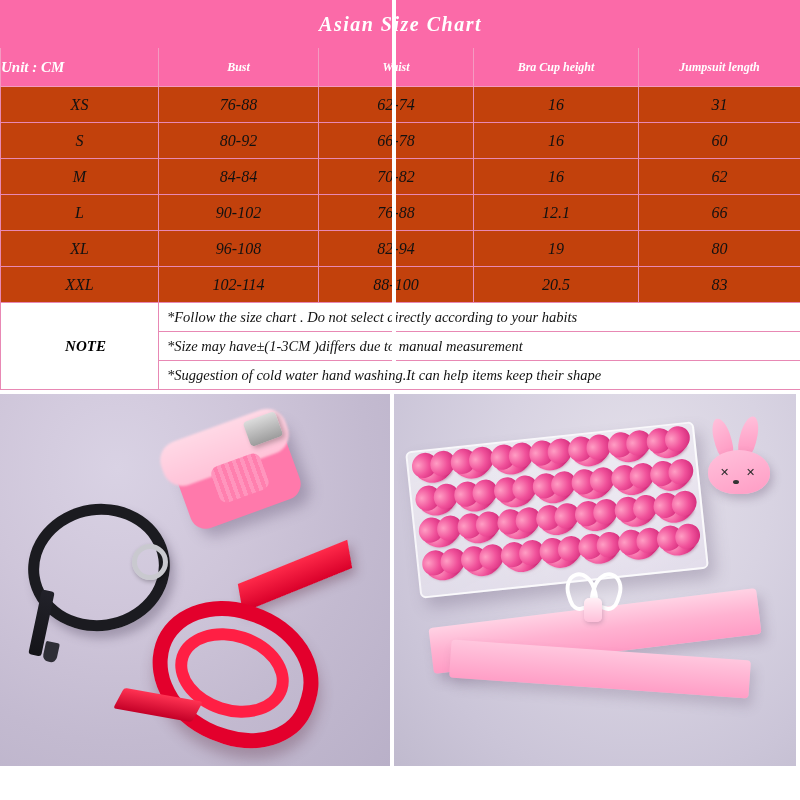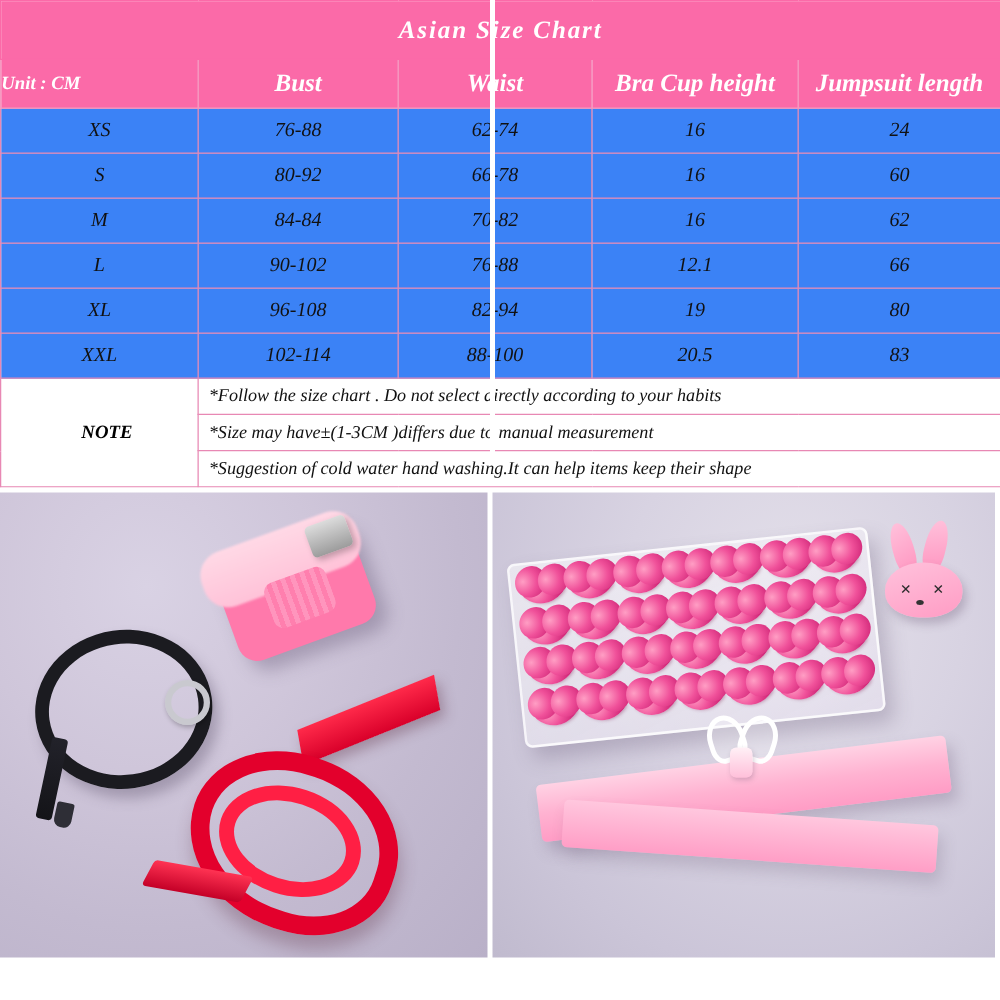--- a/index.html
+++ b/index.html
@@ -44,36 +44,36 @@
     font-size: 20px;
     font-style: italic;
     font-weight: bold;
     letter-spacing: 1.5px;
     height: 46px;
     border: 1px solid #fb6aa8 !important;
   }
   .hdr-row td {
     background: #fb6aa8;
     color: #ffffff;
-    font-size: 20px;
+    font-size: 12px;
     font-style: italic;
     font-weight: bold;
     height: 38px;
     border-color: #f49ac1 !important;
   }
   .hdr-row td.unit-cell {
     text-align: left;
     font-size: 15px;
   }
   .data-row td {
     height: 35px;
     font-size: 16px;
     font-style: italic;
     color: #111111;
-    background: #3b82f6;
+    background: #c2410c;
   }
   .data-row td.size-label {
     font-style: italic;
     font-size: 16px;
   }
   .note-label {
     font-size: 15px;
     font-style: italic;
     font-weight: bold;
     color: #000000;
@@ -413,21 +413,21 @@
           <td>Waist</td>
           <td>Bra Cup height</td>
           <td>Jumpsuit length</td>
         </tr>
 
         <tr class="data-row">
           <td class="size-label">XS</td>
           <td>76-88</td>
           <td>62-74</td>
           <td>16</td>
-          <td>24</td>
+          <td>31</td>
         </tr>
         <tr class="data-row">
           <td class="size-label">S</td>
           <td>80-92</td>
           <td>66-78</td>
           <td>16</td>
           <td>60</td>
         </tr>
         <tr class="data-row">
           <td class="size-label">M</td>

